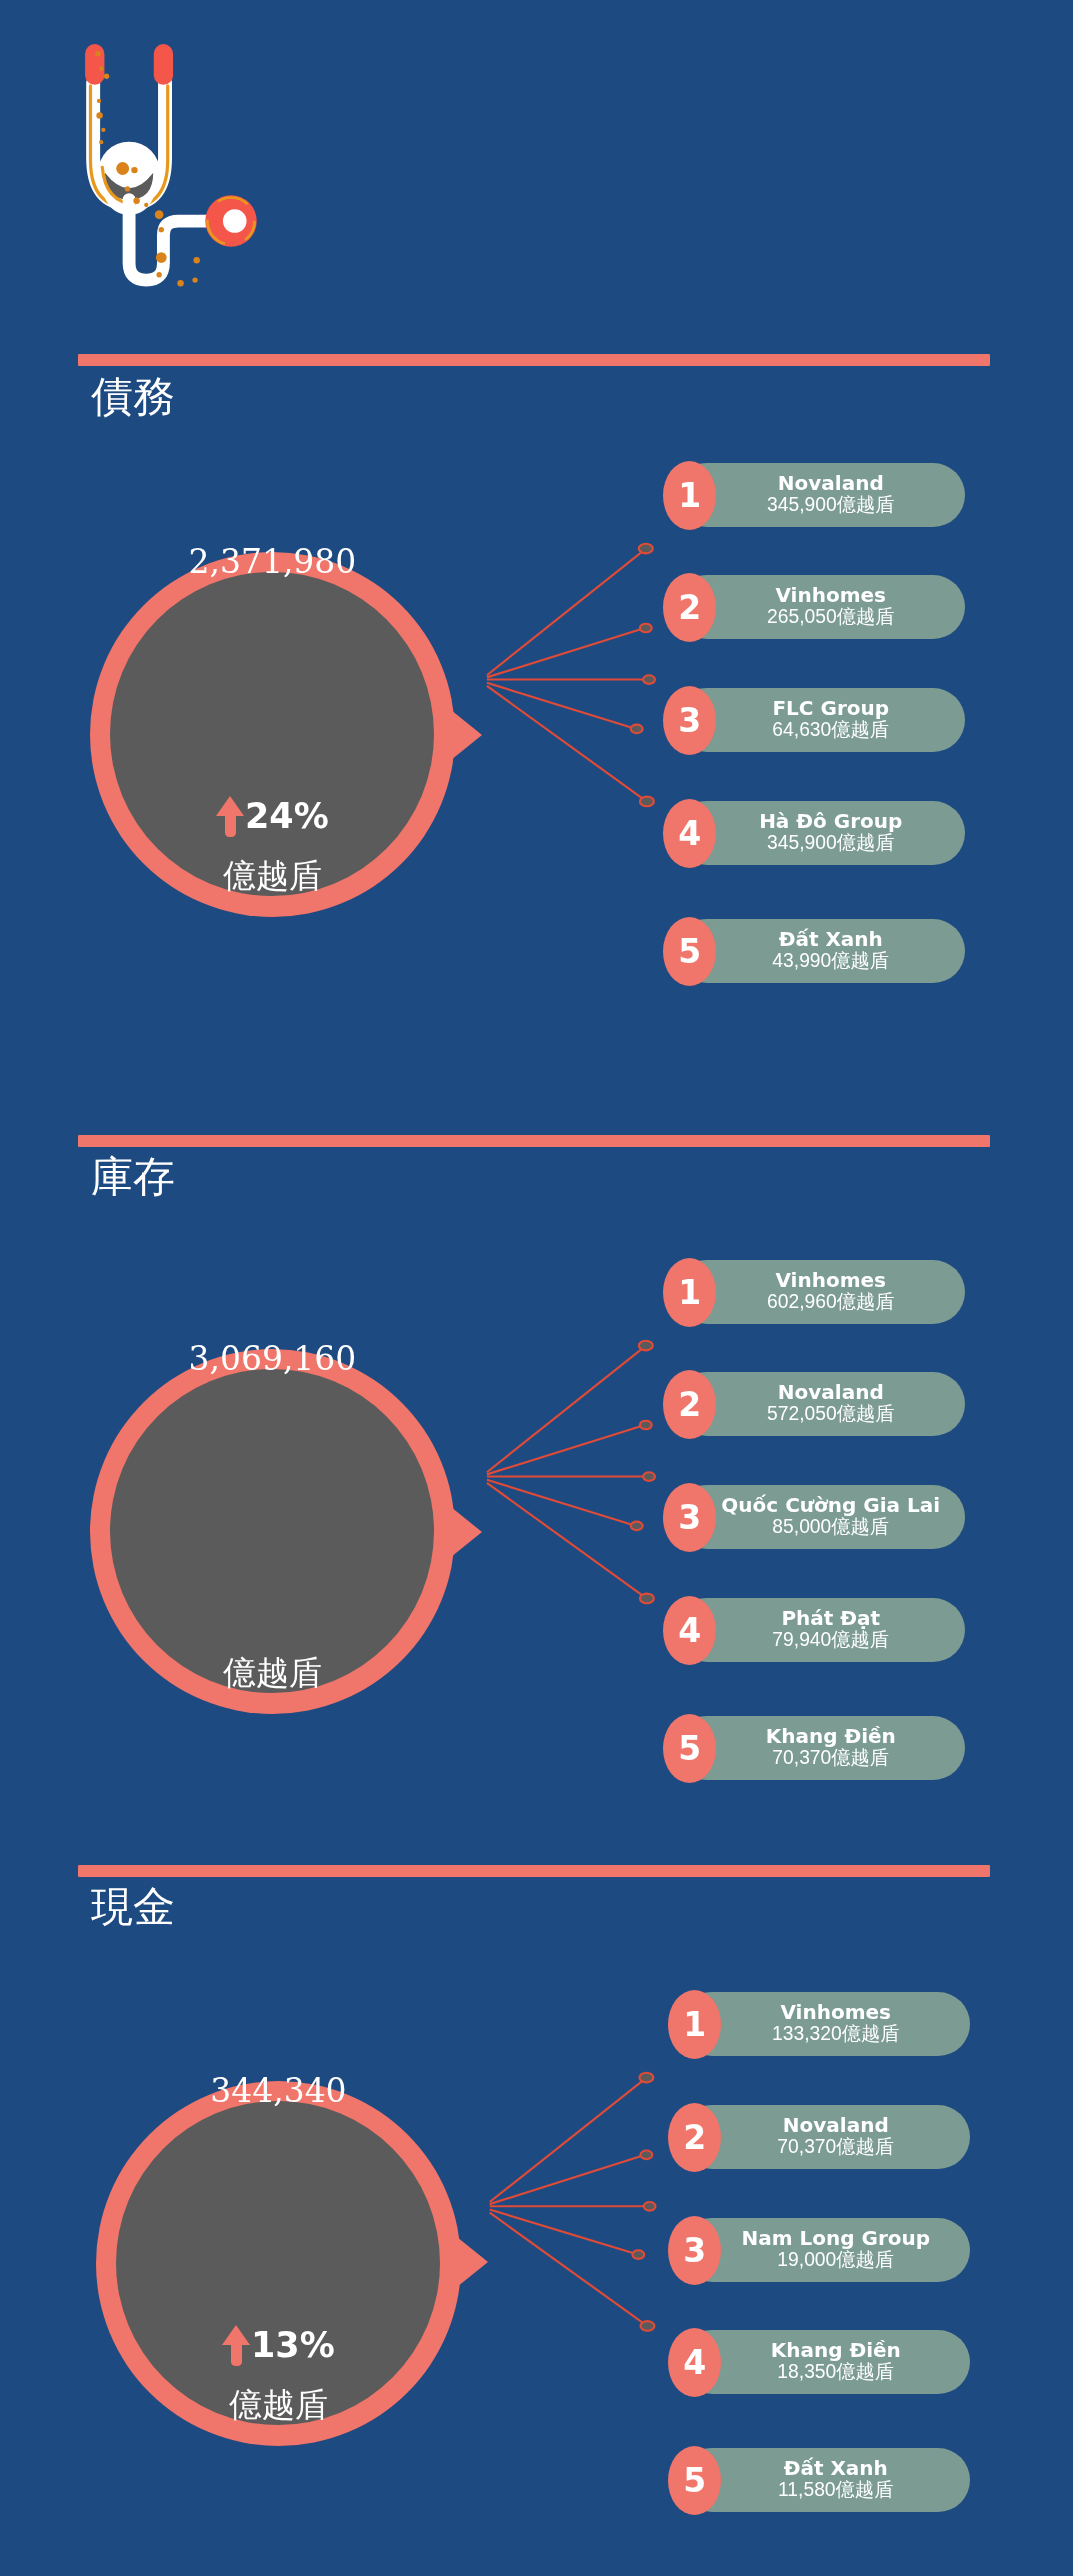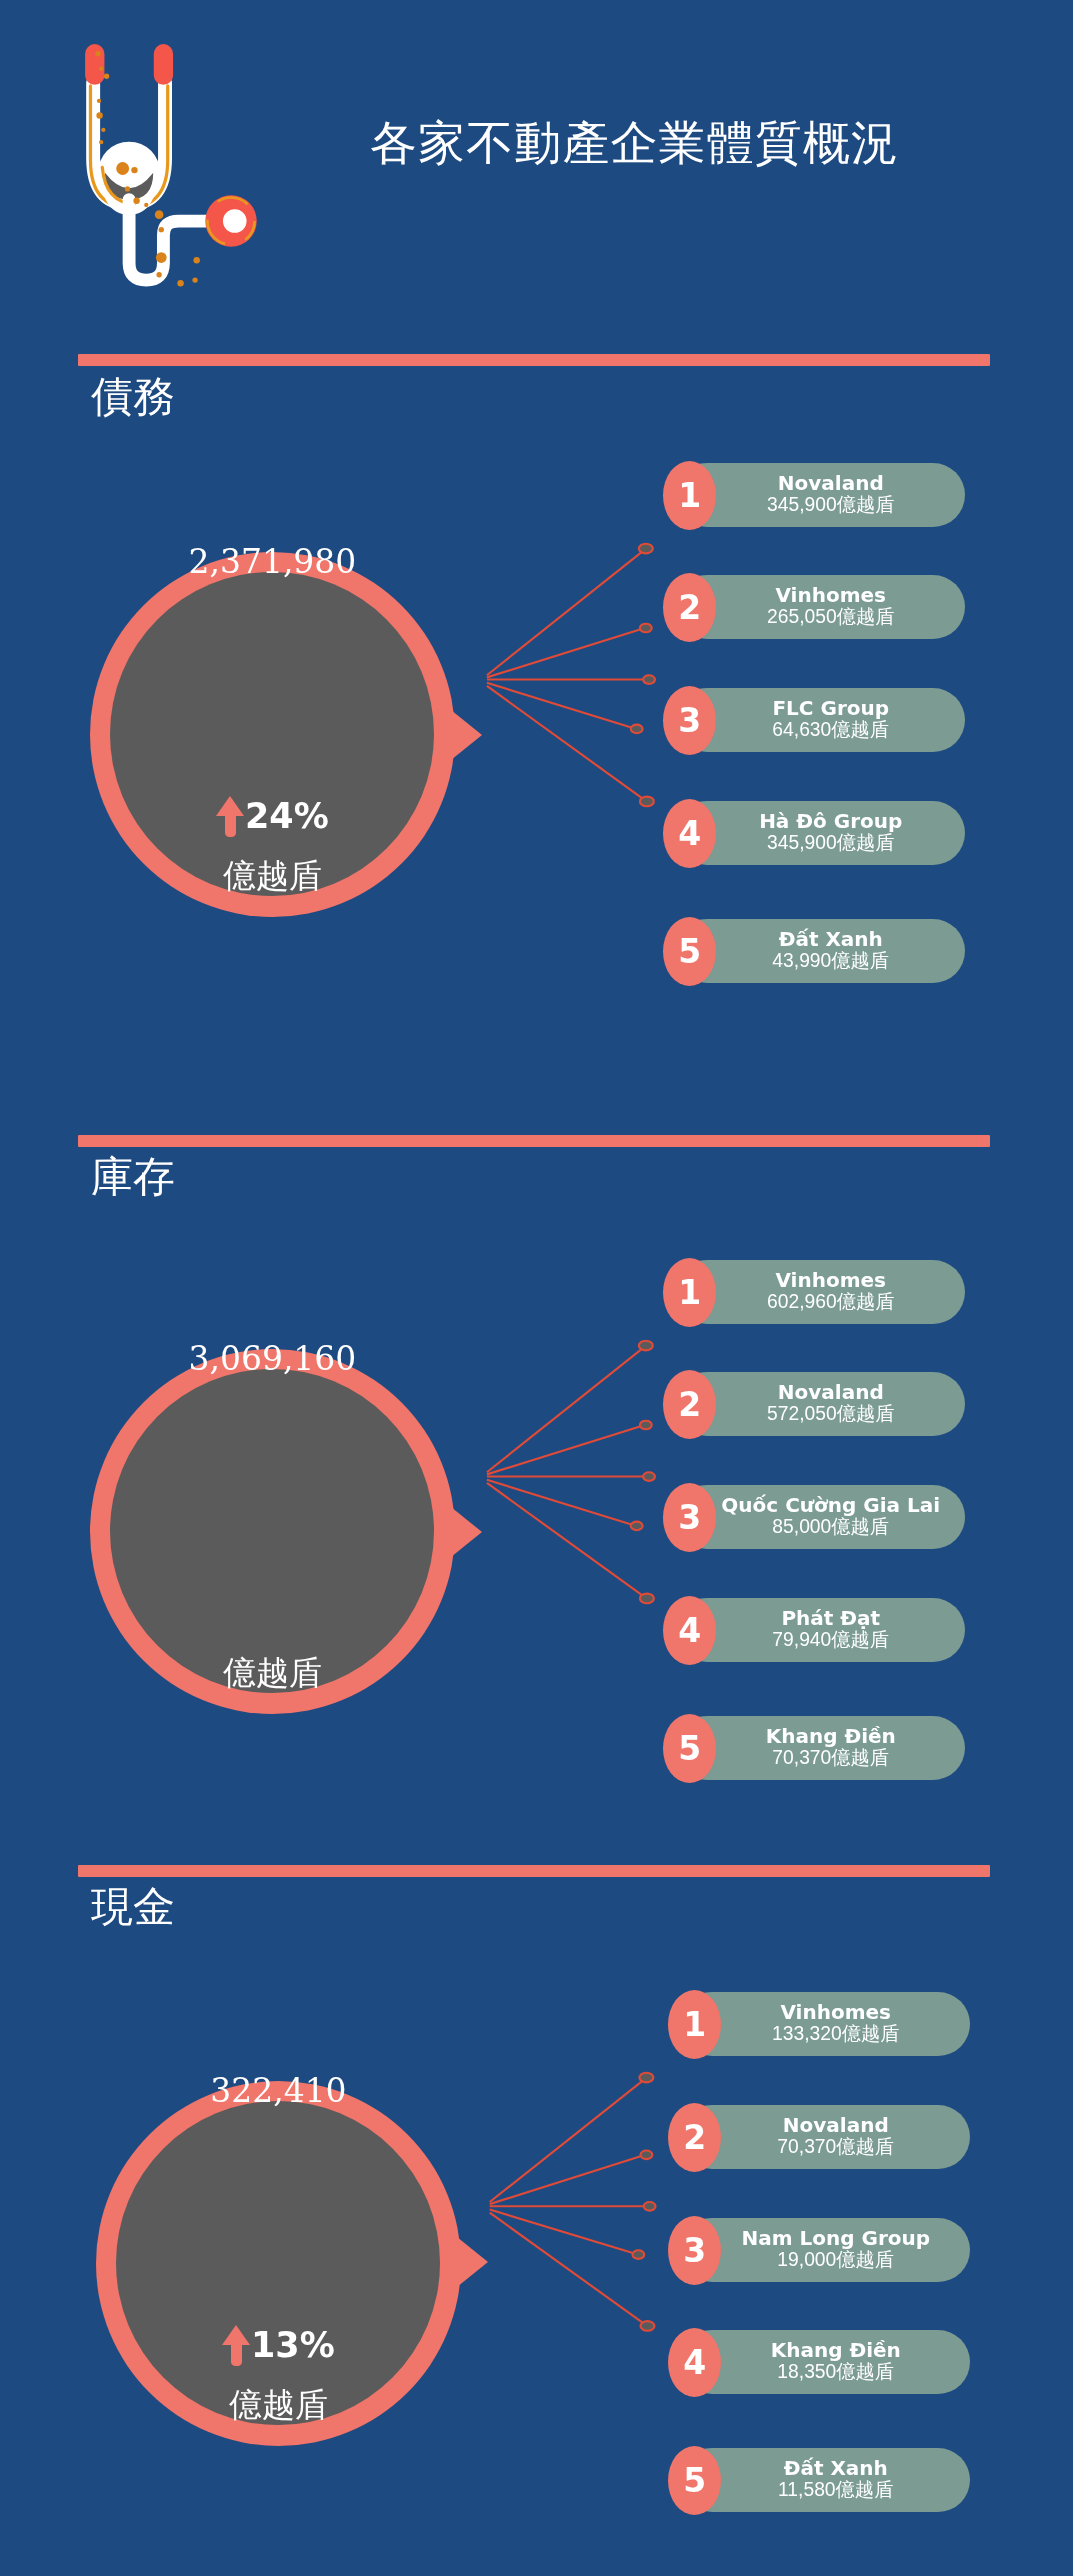--- a/index.html
+++ b/index.html
@@ -149,21 +149,20 @@
           <circle cx="196" cy="340" r="8"></circle>
             <circle cx="200" cy="368" r="5"></circle>
           <circle cx="200" cy="420" r="10"></circle>
             <circle cx="266" cy="425" r="6"></circle>
           <circle cx="196" cy="452" r="5"></circle>
             <circle cx="236" cy="468" r="6"></circle>
           <circle cx="263" cy="462" r="5"></circle>
         </g>
       </svg>
     </div>
-    <div class="title">各家不動產企業體質概況</div>
   </div>
 
   <div class="section" style="top:0;height:1020px;">
     <div class="divider" style="top:354px;"></div>
     <div class="sec-label" style="top:376px;">債務</div>
 
     <svg class="connectors" style="left:445px;top:526px;" width="247" height="408" viewBox="0 0 460 760">
       <g stroke="#e04b38" stroke-width="4" fill="none">
         <line x1="78" y1="278" x2="372" y2="44"></line>
         <line x1="78" y1="282" x2="372" y2="190"></line>
@@ -295,21 +294,21 @@
         <ellipse cx="370" cy="282" rx="11" ry="8"></ellipse>
         <ellipse cx="349" cy="372" rx="11" ry="8"></ellipse>
         <ellipse cx="366" cy="505" rx="13" ry="9"></ellipse>
       </g>
     </svg>
 
     <div class="bubble" style="left:96px;top:2081px;">
       <div class="ring"></div>
       <div class="bub-point" style="left:361px;top:156px;"></div>
       <div class="inner">
-        <div class="bignum">322,410</div>
+        <div class="bignum">344,340</div>
         <div class="unit">億越盾</div>
         <div class="pctrow">
           <span class="arrow-up"></span>
           <span class="pct">13%</span>
         </div>
       </div>
     </div>
 
     <div class="pill" style="left:680px;top:1992px;">
       <div class="badge">1</div>

